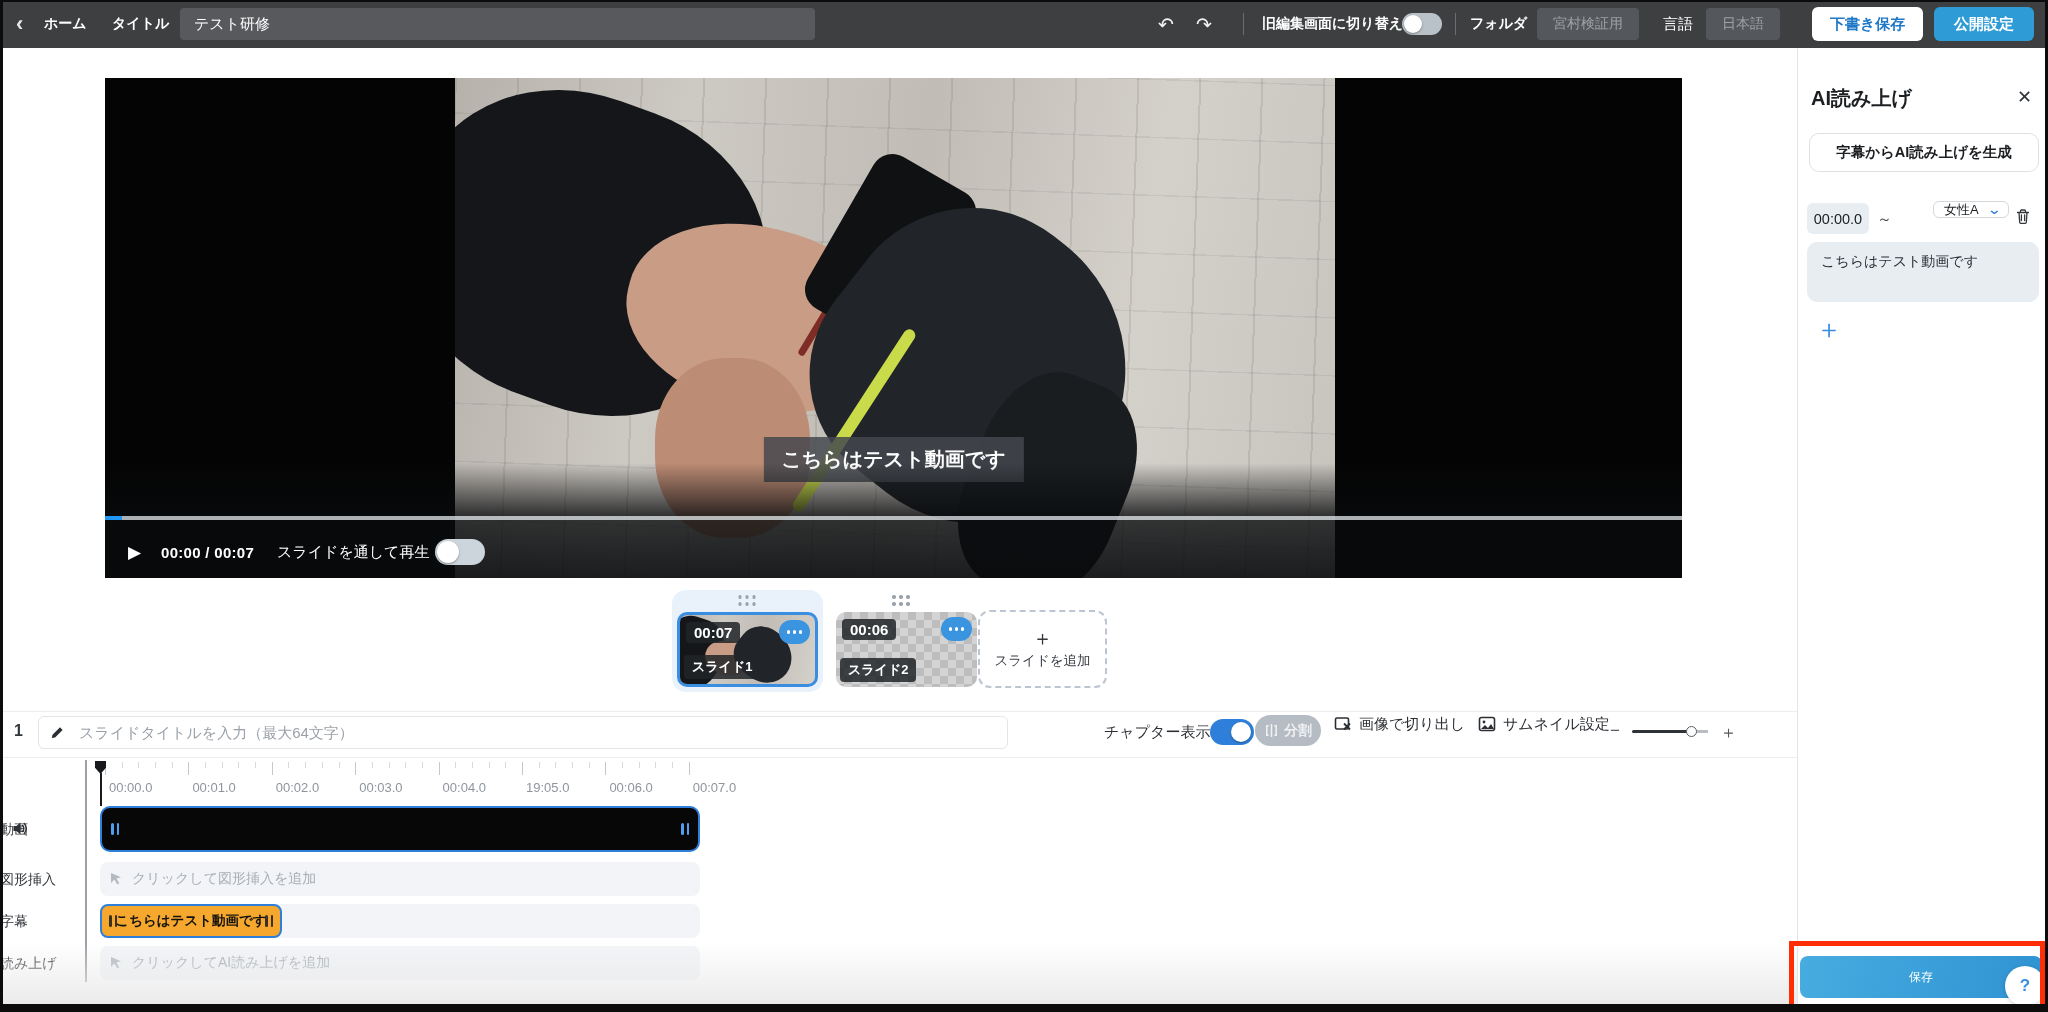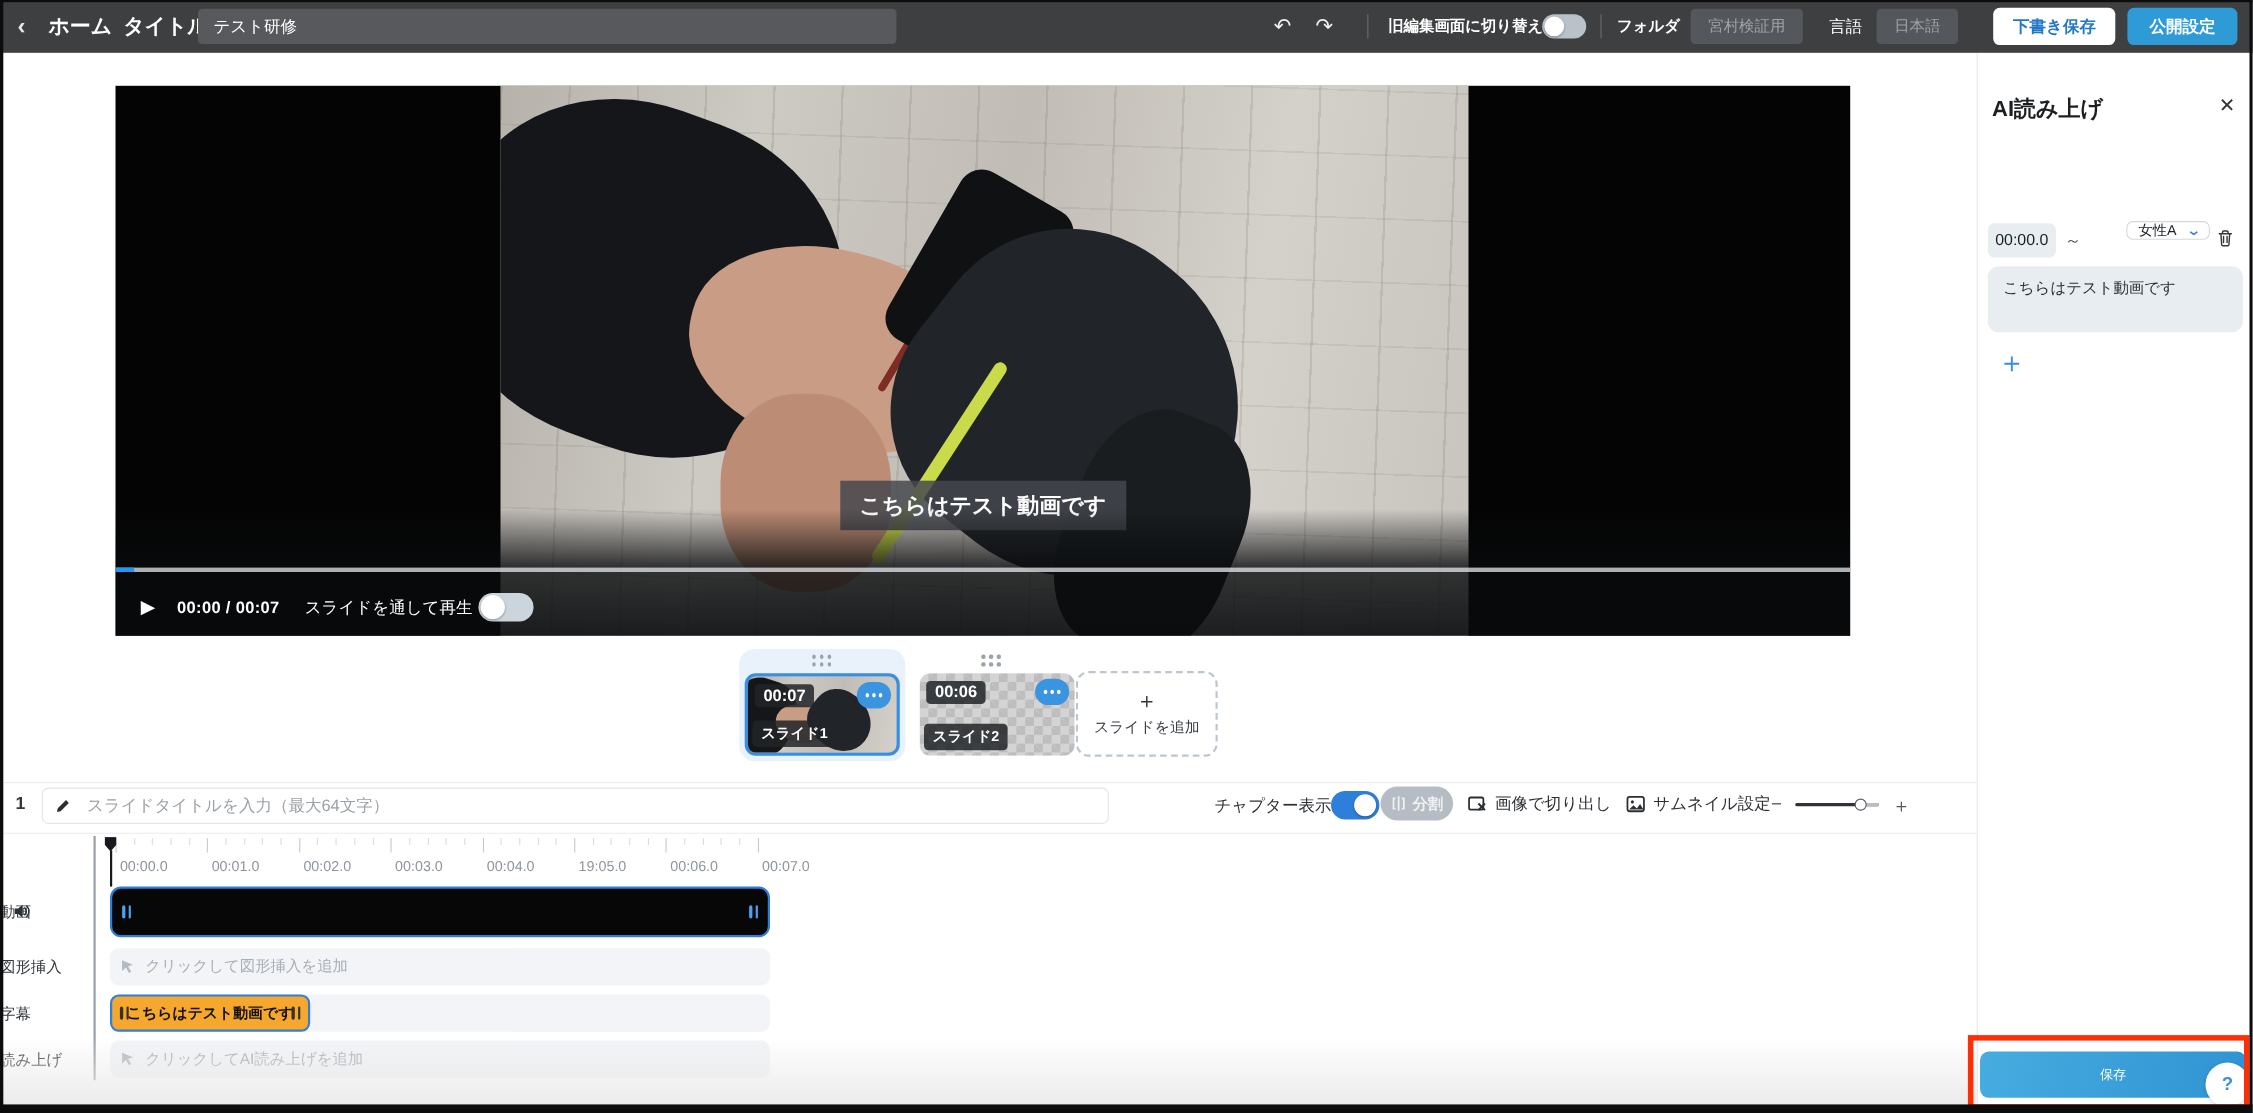--- a/index.html
+++ b/index.html
@@ -9,21 +9,21 @@
   
   .edge { position:absolute; background:#0c0c0c; z-index:80; }
   #edge-top{left:0;top:0;width:2048px;height:2px;}
   #edge-bottom{left:0;top:1004px;width:2048px;height:8px;}
   #edge-left{left:0;top:0;width:3px;height:1012px;}
   #edge-right{left:2045px;top:0;width:3px;height:1012px;}
 
   
   #topbar { position:absolute; left:0; top:0; width:2048px; height:48px; background:#3d3f41; color:#fff; z-index:40; }
   #topbar .tb { position:absolute; top:0; height:48px; display:flex; align-items:center; }
-  .tb-label { font-size:19px; font-weight:bold; color:#fff; }
+  .tb-label { font-size:14px; font-weight:bold; color:#fff; }
   #back-chevron{ left:16px; font-size:22px; font-weight:bold; color:#e8e8e8; cursor:pointer;}
   #home-label{ left:44px; }
   #titlebar-label{ left:112px; }
   #video-title-input{ position:absolute; left:180px; top:8px; width:635px; height:32px; background:#57595c; border:none; border-radius:4px; color:#fff; font-size:15px; padding:0 14px; font-family:inherit; }
   #undo-btn{ left:1158px; font-size:19px; color:#f2f2f2; cursor:pointer;}
   #redo-btn{ left:1196px; font-size:19px; color:#f2f2f2; cursor:pointer;}
   .tb-divider{ position:absolute; top:13px; width:1px; height:22px; background:#6a6d70; }
   #legacy-label{ left:1262px; font-size:14px; font-weight:bold;}
   .toggle { position:relative; border-radius:999px; }
   .toggle .knob { position:absolute; background:#fff; border-radius:50%; box-shadow:0 1px 2px rgba(0,0,0,.35); }
@@ -90,21 +90,21 @@
   
   .h-sep{ position:absolute; left:0; width:1797px; height:1px; background:#ebedef; }
   #slide-number{ position:absolute; left:14px; top:722px; font-size:16px; font-weight:bold; color:#33373c; }
   #slide-title-input{ position:absolute; left:38px; top:716px; width:970px; height:33px; border:1.5px solid #e2e6ea; border-radius:6px; background:#fff; font-size:15px; color:#33373c; padding:0 12px 0 40px; font-family:inherit; }
   #slide-title-input::placeholder{ color:#9ba1a8; }
   #pencil-icon{ position:absolute; left:50px; top:724px; }
   #chapter-label{ position:absolute; left:1104px; top:723px; font-size:15px; color:#2b2f34; }
   #chapter-toggle{ position:absolute; left:1210px; top:719px; width:44px; height:26px; background:#2e7fd9; cursor:pointer; }
   #chapter-toggle .knob{ right:3px; top:3px; width:20px; height:20px; }
   #split-btn{ position:absolute; left:1255px; top:715px; width:66px; height:31px; border-radius:16px; background:#b6bcc3; color:#eef0f2; font-size:14px; font-weight:bold; display:flex; align-items:center; justify-content:center; gap:5px; cursor:not-allowed; }
-  .tool-group{ position:absolute; top:715px; height:31px; display:flex; align-items:center; gap:7px; font-size:15px; color:#2b2f34; cursor:pointer; }
+  .tool-group{ position:absolute; top:715px; height:31px; display:flex; align-items:flex-start; gap:7px; font-size:15px; color:#2b2f34; cursor:pointer; }
   #crop-group{ left:1334px; }
   #thumbnail-group{ left:1478px; }
   #zoom-minus{ position:absolute; left:1610px; top:721px; font-size:17px; color:#55595e; cursor:pointer; }
   #zoom-slider{ position:absolute; left:1632px; top:730px; width:76px; height:3px; background:#2f3338; border-radius:2px; cursor:pointer; }
   #zoom-slider .rest{ position:absolute; right:0; top:0; width:16px; height:3px; background:#b9bdc2; }
   #zoom-knob{ position:absolute; left:54px; top:-4px; width:11px; height:11px; border-radius:50%; background:#fff; border:1.5px solid #595d62; }
   #zoom-plus{ position:absolute; left:1720px; top:721px; font-size:17px; color:#55595e; cursor:pointer; }
 
   
   #track-divider{ position:absolute; left:85px; top:760px; width:1.5px; height:222px; background:#9aa0a6; }
@@ -383,20 +383,21 @@
     <svg width="13" height="15" viewBox="0 0 13 15">
         <path d="M1 1l10 4.2-4.6 1.2 2.9 4.9-2 1.2-2.9-4.9L1 11z" fill="#b4bac1"></path>
       </svg>
     <span>クリックしてAI読み上げを追加</span>
   </div>
   <div id="timeline-fade"></div>
 
   <div id="right-panel">
     <span id="panel-title">AI読み上げ</span>
     <span id="panel-close">✕</span>
+    <div id="generate-btn">字幕からAI読み上げを生成</div>
     <input id="segment-start-input" value="00:00.0" style="">
     <span id="segment-tilde">～</span>
     <div id="voice-select">
       <span id="voice-select-value">女性A</span>
       <span id="voice-chevron">⌄</span>
     </div>
     <span id="segment-delete-btn">
       <svg width="16" height="17" viewBox="0 0 16 17">
           <path d="M2.5 4.5h11M5.5 4.5V3a1 1 0 0 1 1-1h3a1 1 0 0 1 1 1v1.5M4 4.5l.7 10a1 1 0 0 0 1 .9h4.6a1 1 0 0 0 1-.9l.7-10M6.4 7v5.5M9.6 7v5.5" fill="none" stroke="#33373c" stroke-width="1.3" stroke-linecap="round"></path>
         </svg>

